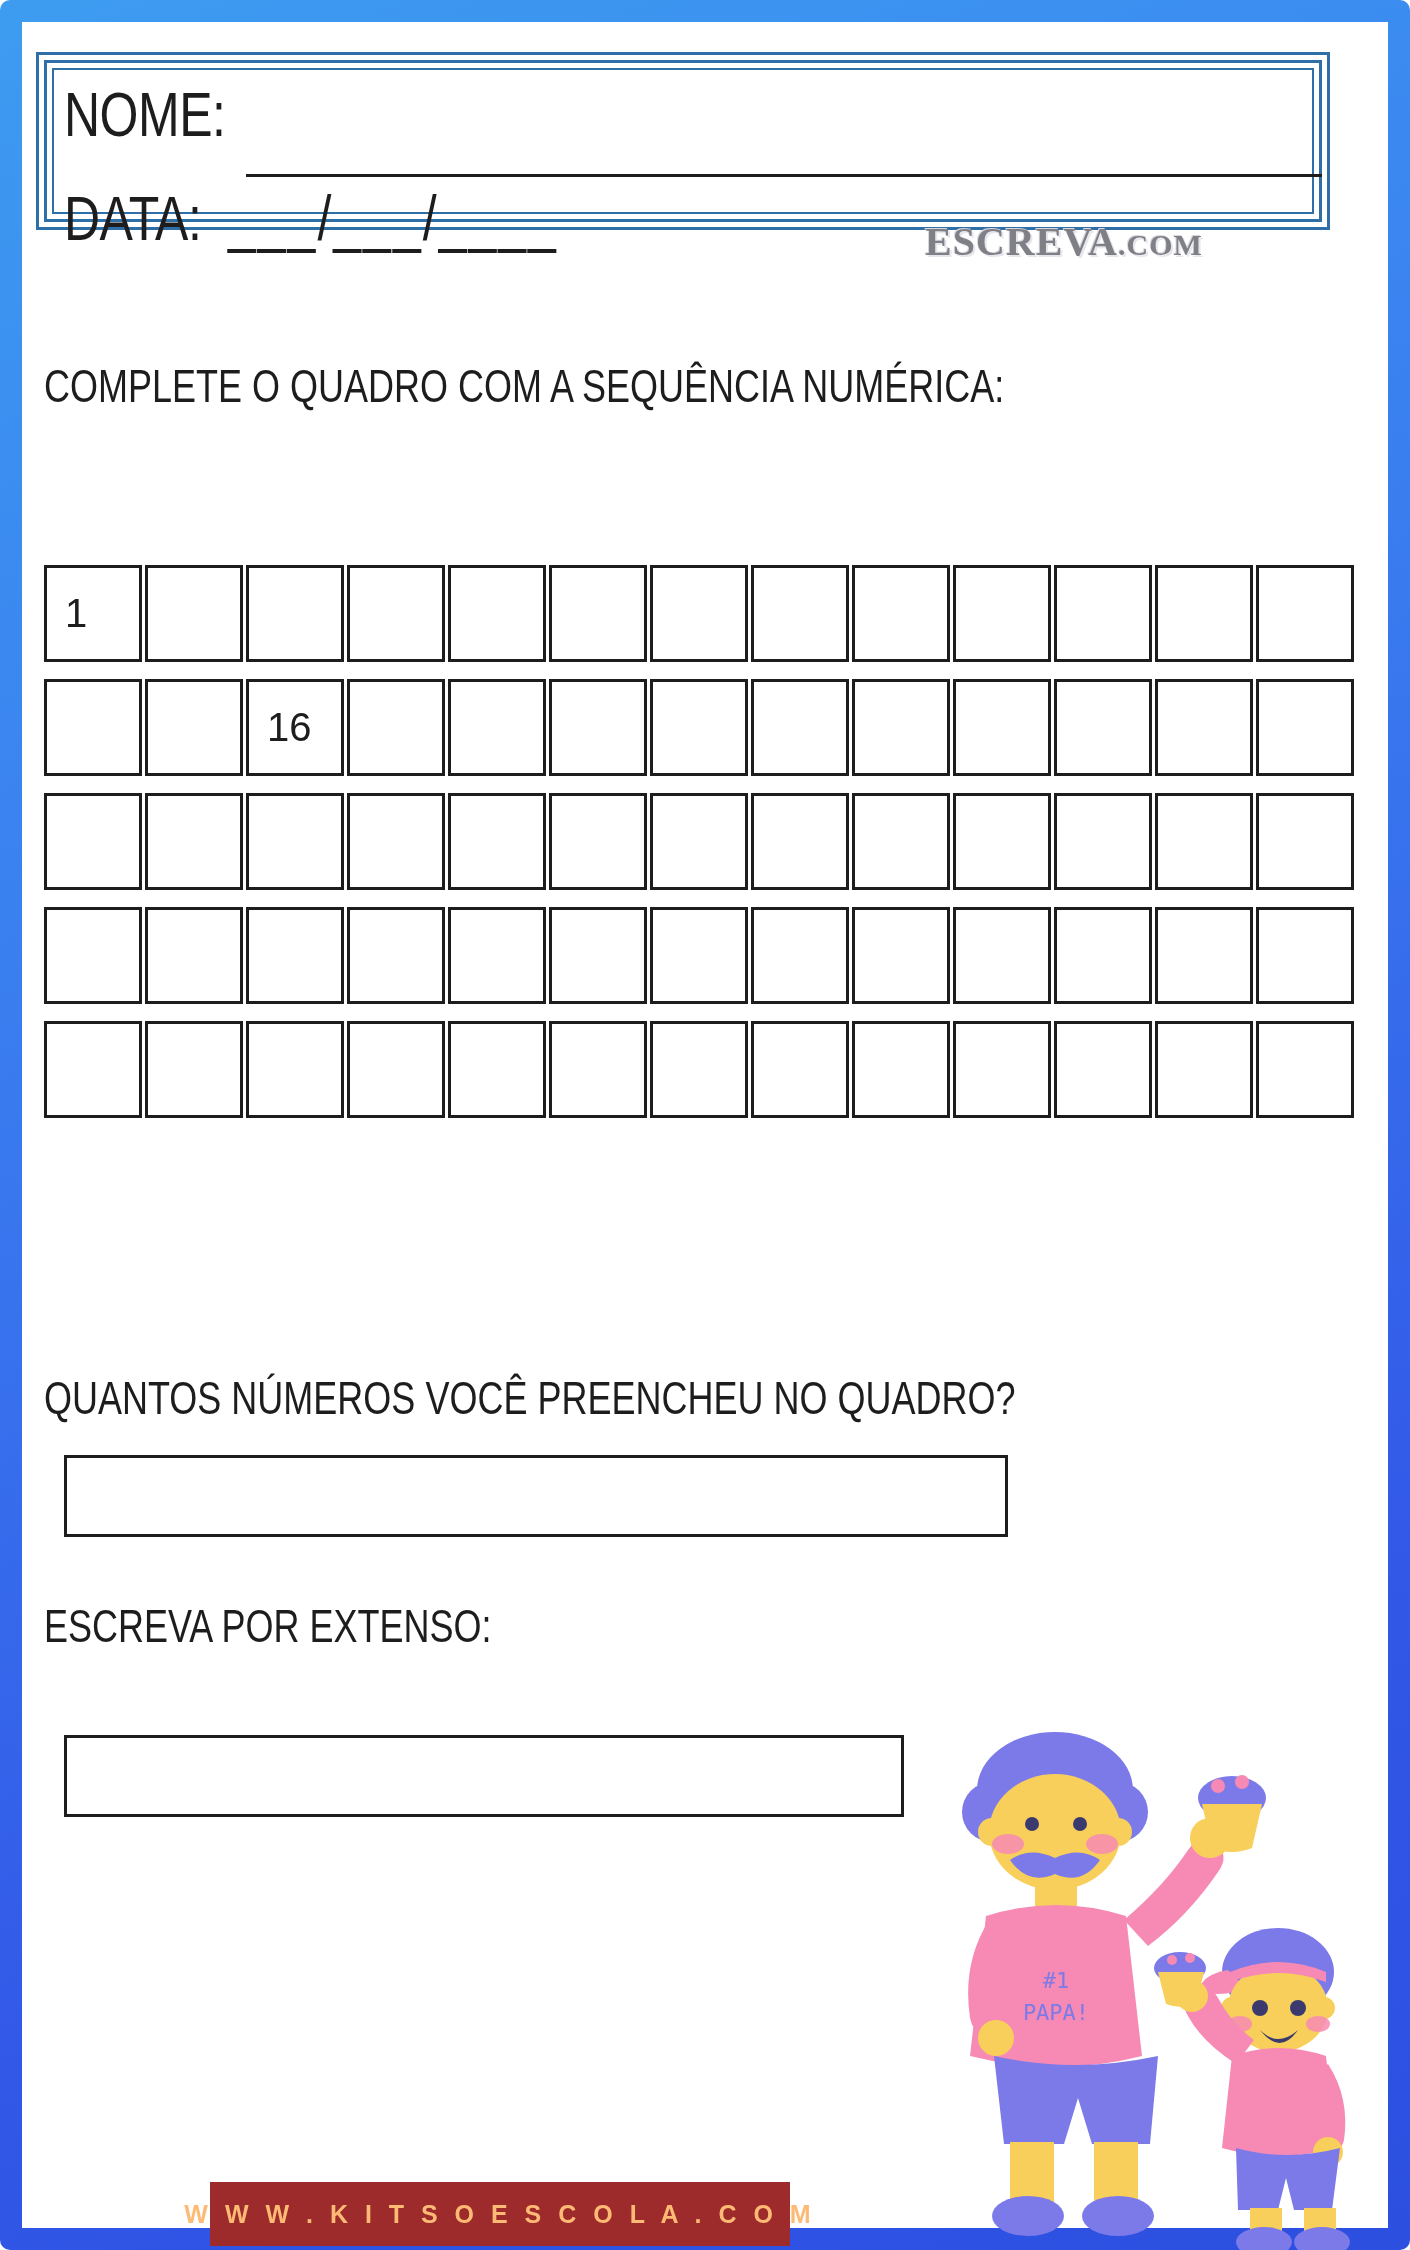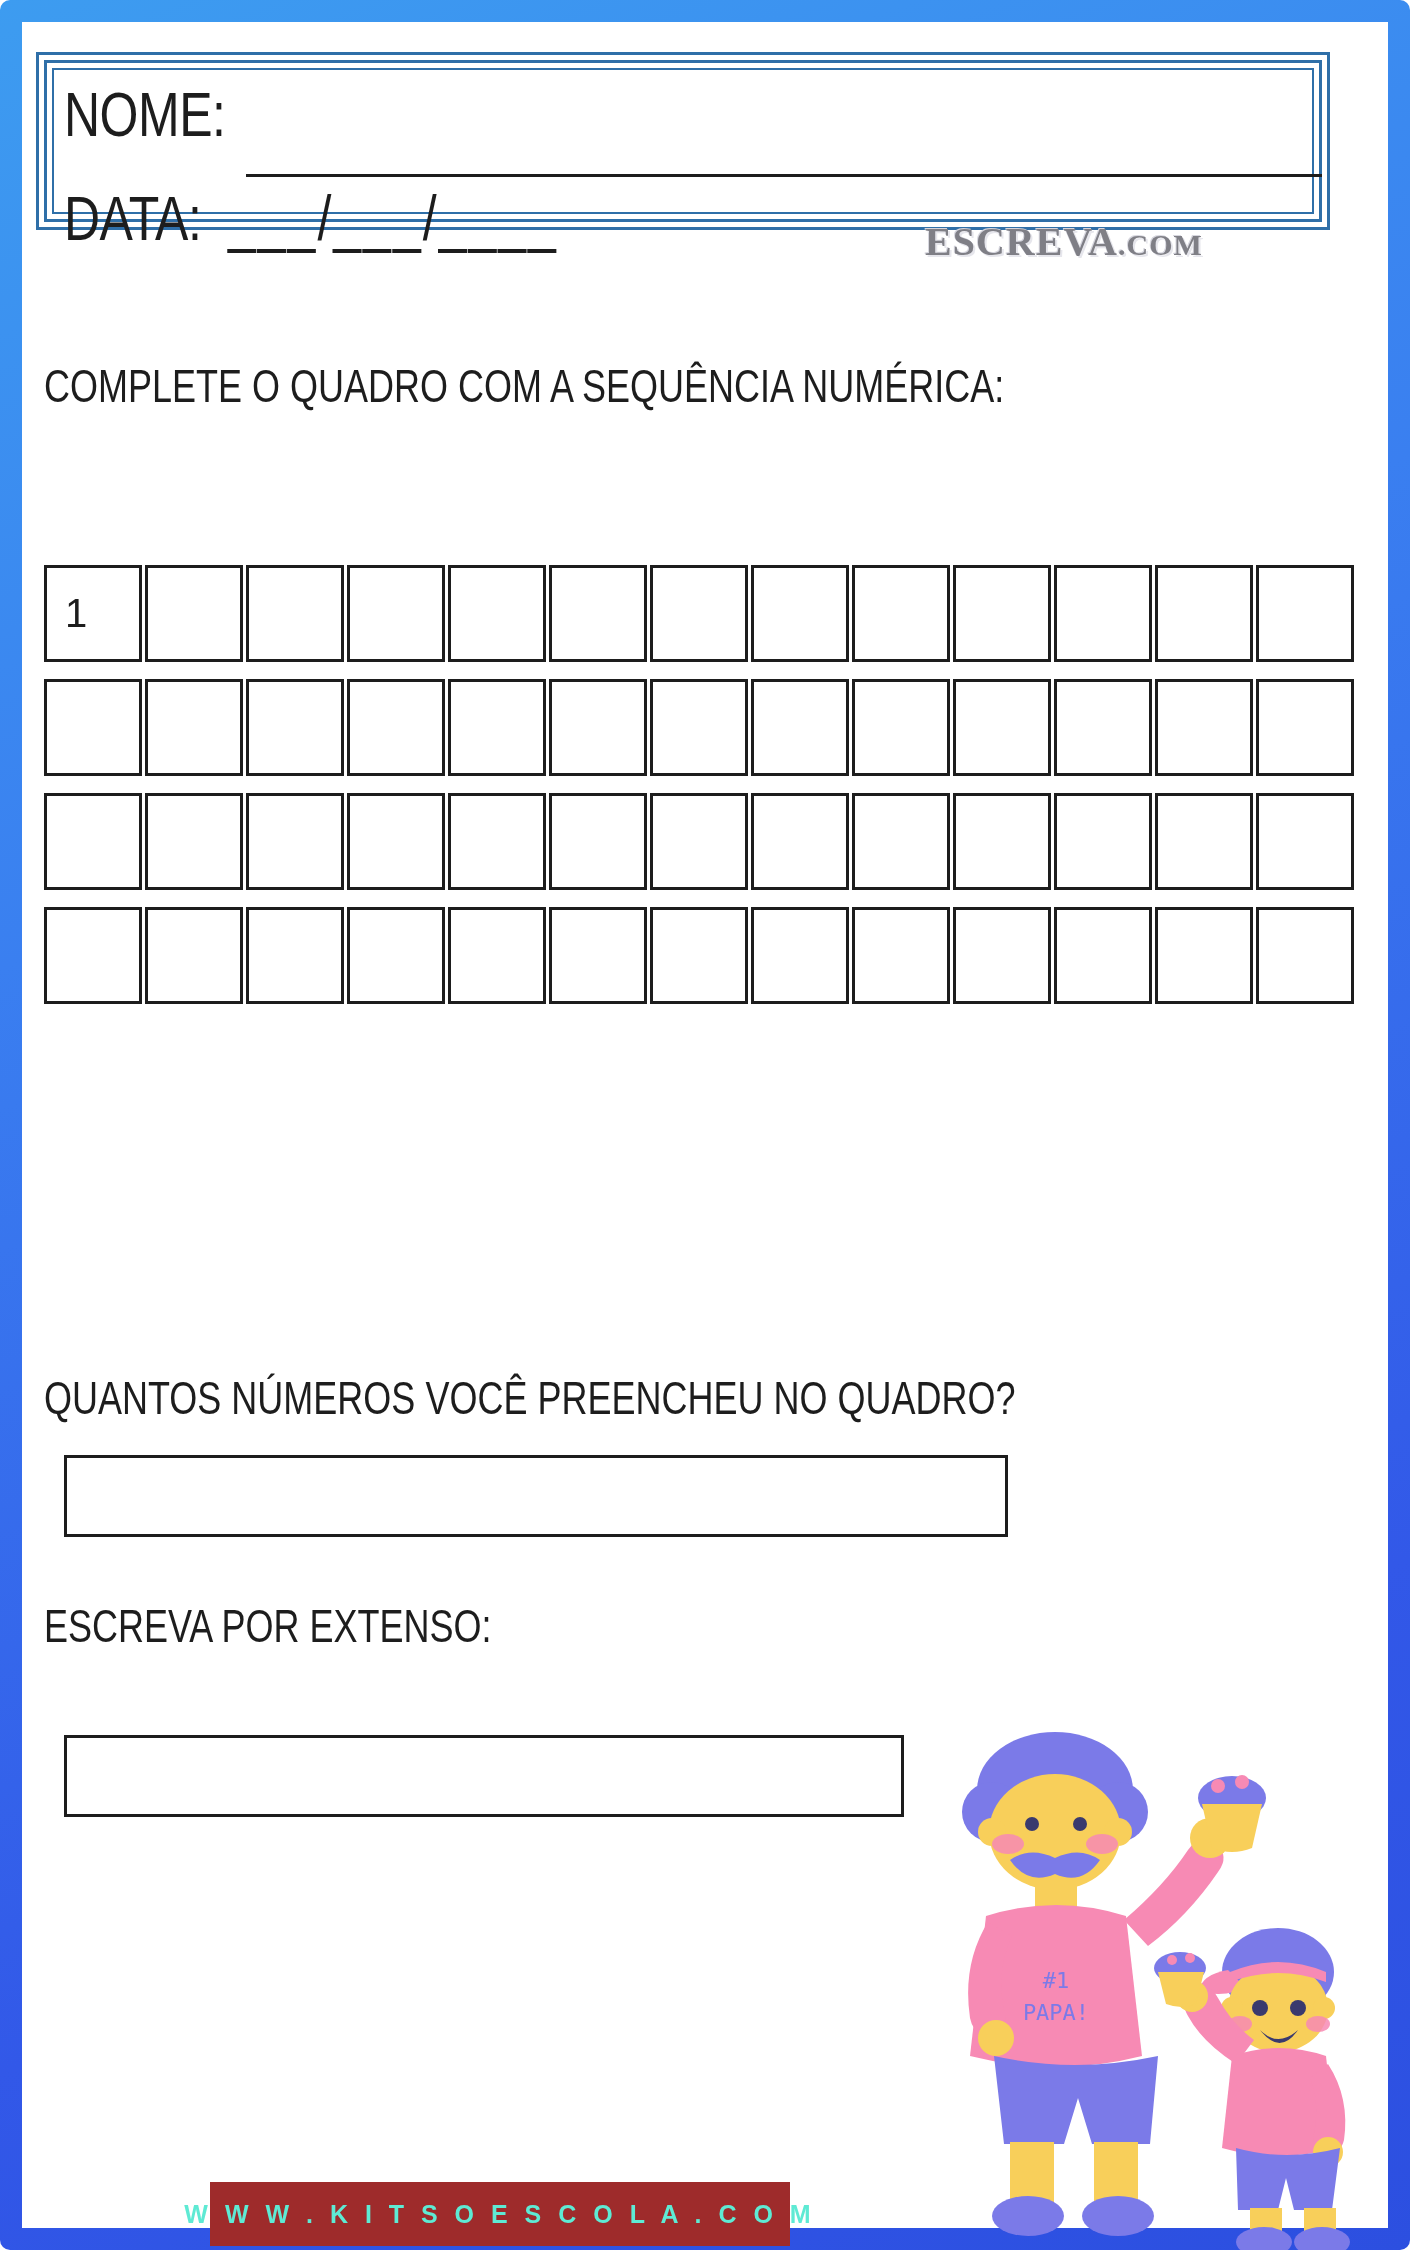--- a/index.html
+++ b/index.html
@@ -188,21 +188,21 @@
     background: #9e2b2b;
     display: flex;
     align-items: center;
     justify-content: center;
   }
   #footer-text {
     font-family: "Liberation Sans", sans-serif;
     font-size: 25px;
     font-weight: bold;
     letter-spacing: 5px;
-    color: #5eead4;
+    color: #fdba74;
     white-space: nowrap;
     text-align: center;
   }
 
   
   #illustration {
     position: absolute;
     left: 880px;
     top: 1720px;
     width: 530px;
@@ -227,20 +227,35 @@
 
   <div id="logo"><span>ESCREVA</span><span class="dotcom">.COM</span></div>
 
   <div class="instruction" id="instr1">COMPLETE O QUADRO COM A SEQUÊNCIA NUMÉRICA:</div>
 
   <div id="grid">
       <div class="grid-row">
         <div class="cell">1</div>
         <div class="cell"></div>
         <div class="cell"></div>
+        <div class="cell"></div>
+        <div class="cell"></div>
+        <div class="cell"></div>
+        <div class="cell"></div>
+        <div class="cell"></div>
+        <div class="cell"></div>
+        <div class="cell"></div>
+        <div class="cell"></div>
+        <div class="cell"></div>
+        <div class="cell"></div>
+      </div>
+      <div class="grid-row">
+        <div class="cell"></div>
+        <div class="cell"></div>
+        <div class="cell">16</div>
         <div class="cell"></div>
         <div class="cell"></div>
         <div class="cell"></div>
         <div class="cell"></div>
         <div class="cell"></div>
         <div class="cell"></div>
         <div class="cell"></div>
         <div class="cell"></div>
         <div class="cell"></div>
         <div class="cell"></div>

